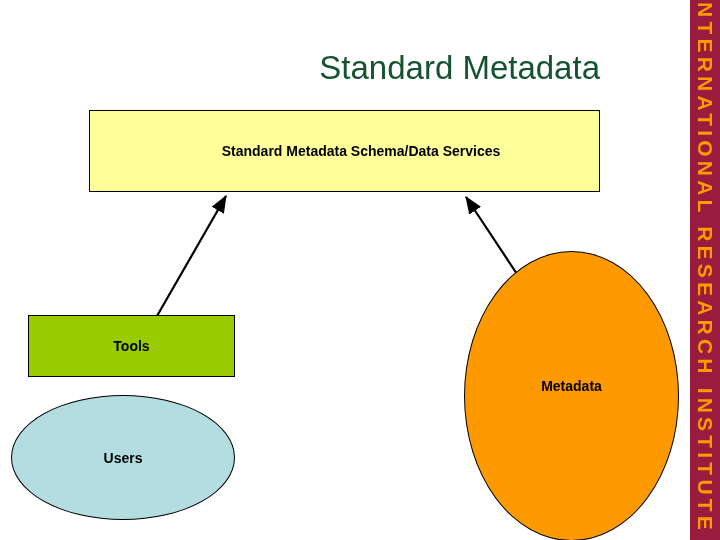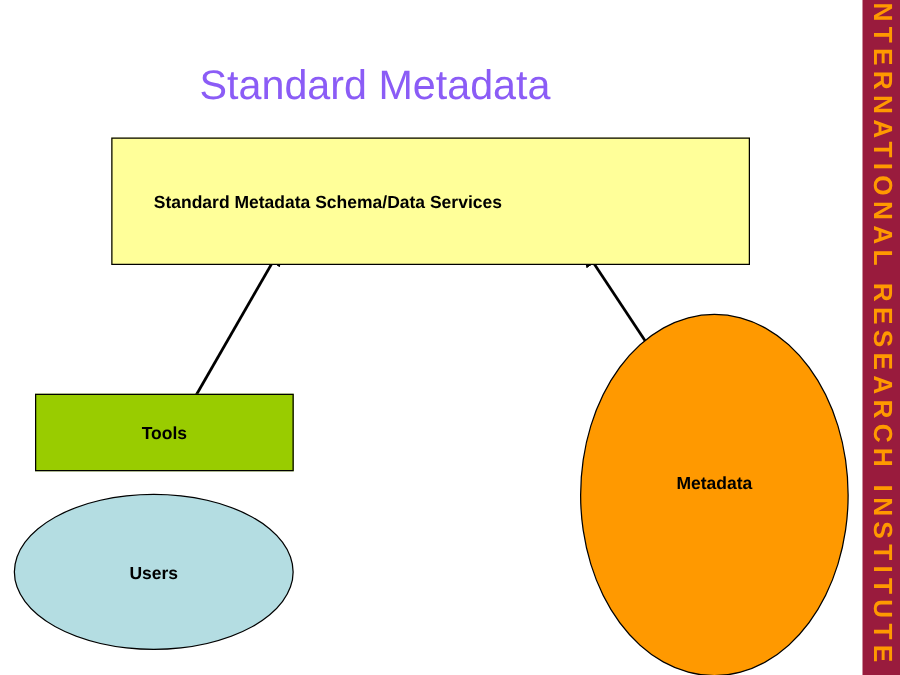--- a/index.html
+++ b/index.html
@@ -17,42 +17,42 @@
     background: #ffffff;
     overflow: hidden;
   }
 
   
   #slide-title {
     position: absolute;
     left: 0px;
     top: 48px;
     width: 600px;
-    text-align: center;
+    text-align: right;
     font-size: 33px;
     font-weight: normal;
-    color: #8b5cf6;
+    color: #14532d;
     letter-spacing: 0px;
     line-height: 40px;
     white-space: nowrap;
   }
 
   
   #schema-box {
     position: absolute;
     left: 89px;
     top: 110px;
     width: 511px;
-    height: 102px;
+    height: 82px;
     background: #ffff99;
     border: 1.5px solid #000000;
     box-sizing: border-box;
     display: flex;
     align-items: center;
-    justify-content: flex-start;
+    justify-content: center;
     padding-left: 33px;
   }
   #schema-box .box-label {
     font-size: 14px;
     font-weight: bold;
     color: #000000;
     text-align: center;
     white-space: nowrap;
   }
 

